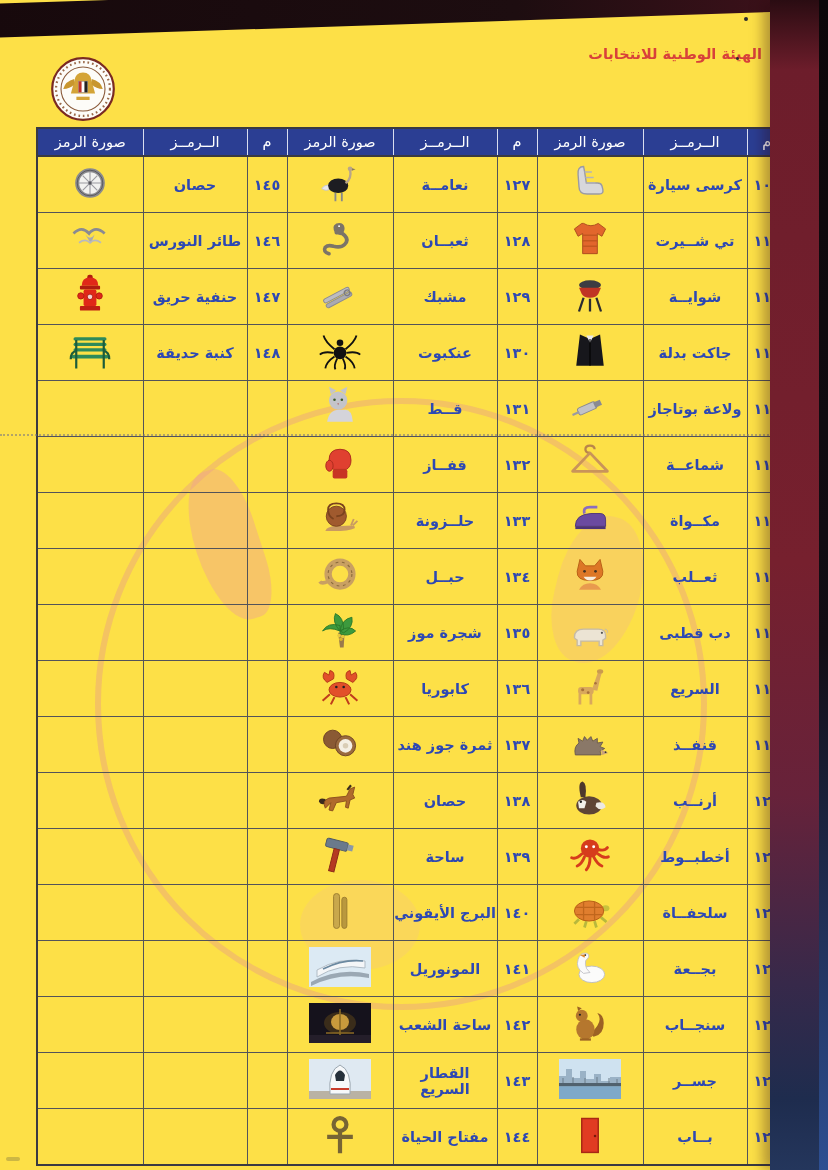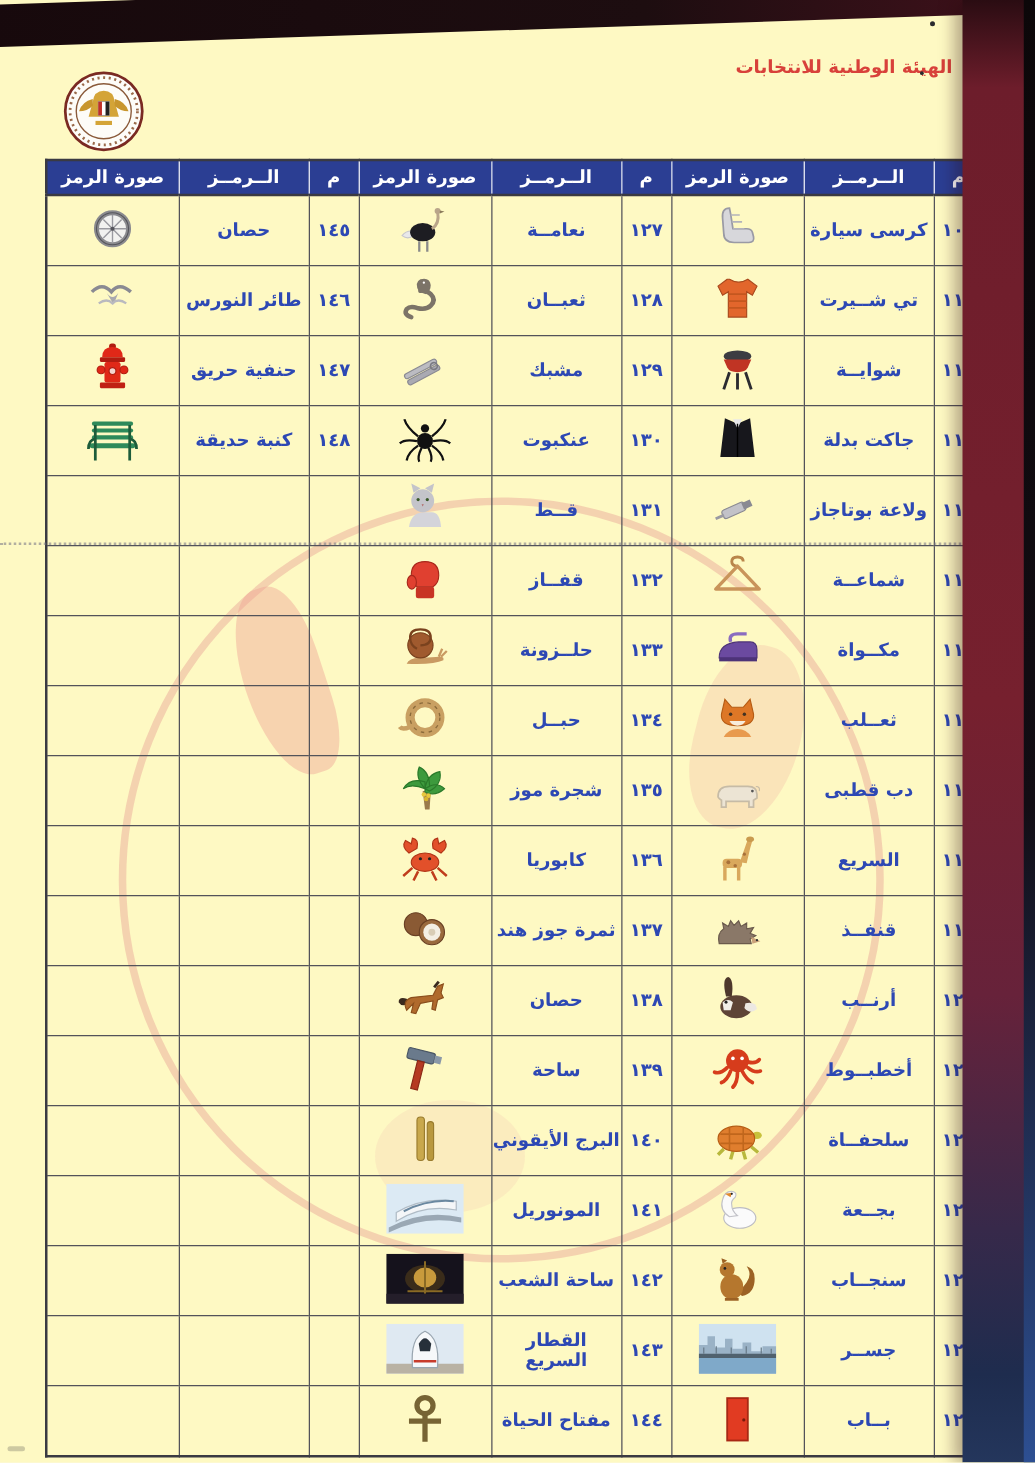--- a/index.html
+++ b/index.html
@@ -1,18 +1,18 @@
 <!DOCTYPE html>
 <html lang="ar"><head>
 <meta charset="utf-8">
 <style>
   html,body{margin:0;padding:0;}
   body{width:828px;height:1170px;overflow:hidden;background:#faf9f6;
        font-family:"DejaVu Sans", sans-serif;}
-  .stage{position:relative;width:828px;height:1170px;background:#fef9c3;overflow:hidden;}
+  .stage{position:relative;width:828px;height:1170px;background:#fde047;overflow:hidden;}
 
   
   .top-band{position:absolute;left:-12px;top:4px;width:880px;height:34px;
     background:linear-gradient(90deg,#17090c,#1d0d10 60%,#46121d);
     transform:rotate(-1.9deg);transform-origin:left center;z-index:6;}
   .right-band{position:absolute;right:0;top:0;width:58px;height:1170px;z-index:7;
     background:linear-gradient(180deg,#2a0c12 0%,#6d1d2b 6%,#76202e 48%,#67223a 68%,#37294a 84%,#1e2c4e 94%,#24365c 100%);
     box-shadow:-7px 0 12px rgba(40,10,15,.35);}
   .right-edge{position:absolute;right:0;top:0;width:9px;height:100%;
     background:linear-gradient(180deg,#0c0709 0%,#120d14 55%,#2d4f92 100%);}
@@ -41,21 +41,21 @@
   .seal{position:absolute;left:50px;top:56px;width:66px;height:66px;z-index:3;}
   .authority{position:absolute;right:66px;top:46px;z-index:3;direction:rtl;white-space:nowrap;
     color:#d8413a;font-size:14.5px;font-weight:bold;}
   .title{position:absolute;right:64px;top:70px;z-index:3;direction:rtl;white-space:nowrap;
     color:#1f57cf;font-size:22.5px;font-weight:bold;letter-spacing:-.2px;}
   .title .title-red{color:#e5463e;}
 
   
   table.symbols{position:absolute;left:36px;top:127px;width:752px;z-index:4;
     border-collapse:collapse;table-layout:fixed;direction:rtl;border:2px solid #3a3a42;}
-  table.symbols th{background:#2b3e93;color:#fff;font-size:14.5px;font-weight:bold;
+  table.symbols th{background:#2b3e93;color:#fff;font-size:14.5px;font-weight:normal;
     height:26px;padding:0;text-align:center;vertical-align:middle;
     border:1.2px solid #d9ddef;border-top:none;border-bottom:2px solid #3a3a42;}
   table.symbols td{border:1.6px solid #53535a;height:55px;padding:0;margin:0;
     text-align:center;vertical-align:middle;background:transparent;
     color:#2d48b4;font-weight:bold;font-size:14.5px;}
   td.num-cell{font-size:15px;}
   td.name-cell{font-size:14.5px;}
   .icn{display:inline-flex;align-items:center;justify-content:center;line-height:0;}
   .icn svg{display:block;}
 </style>

